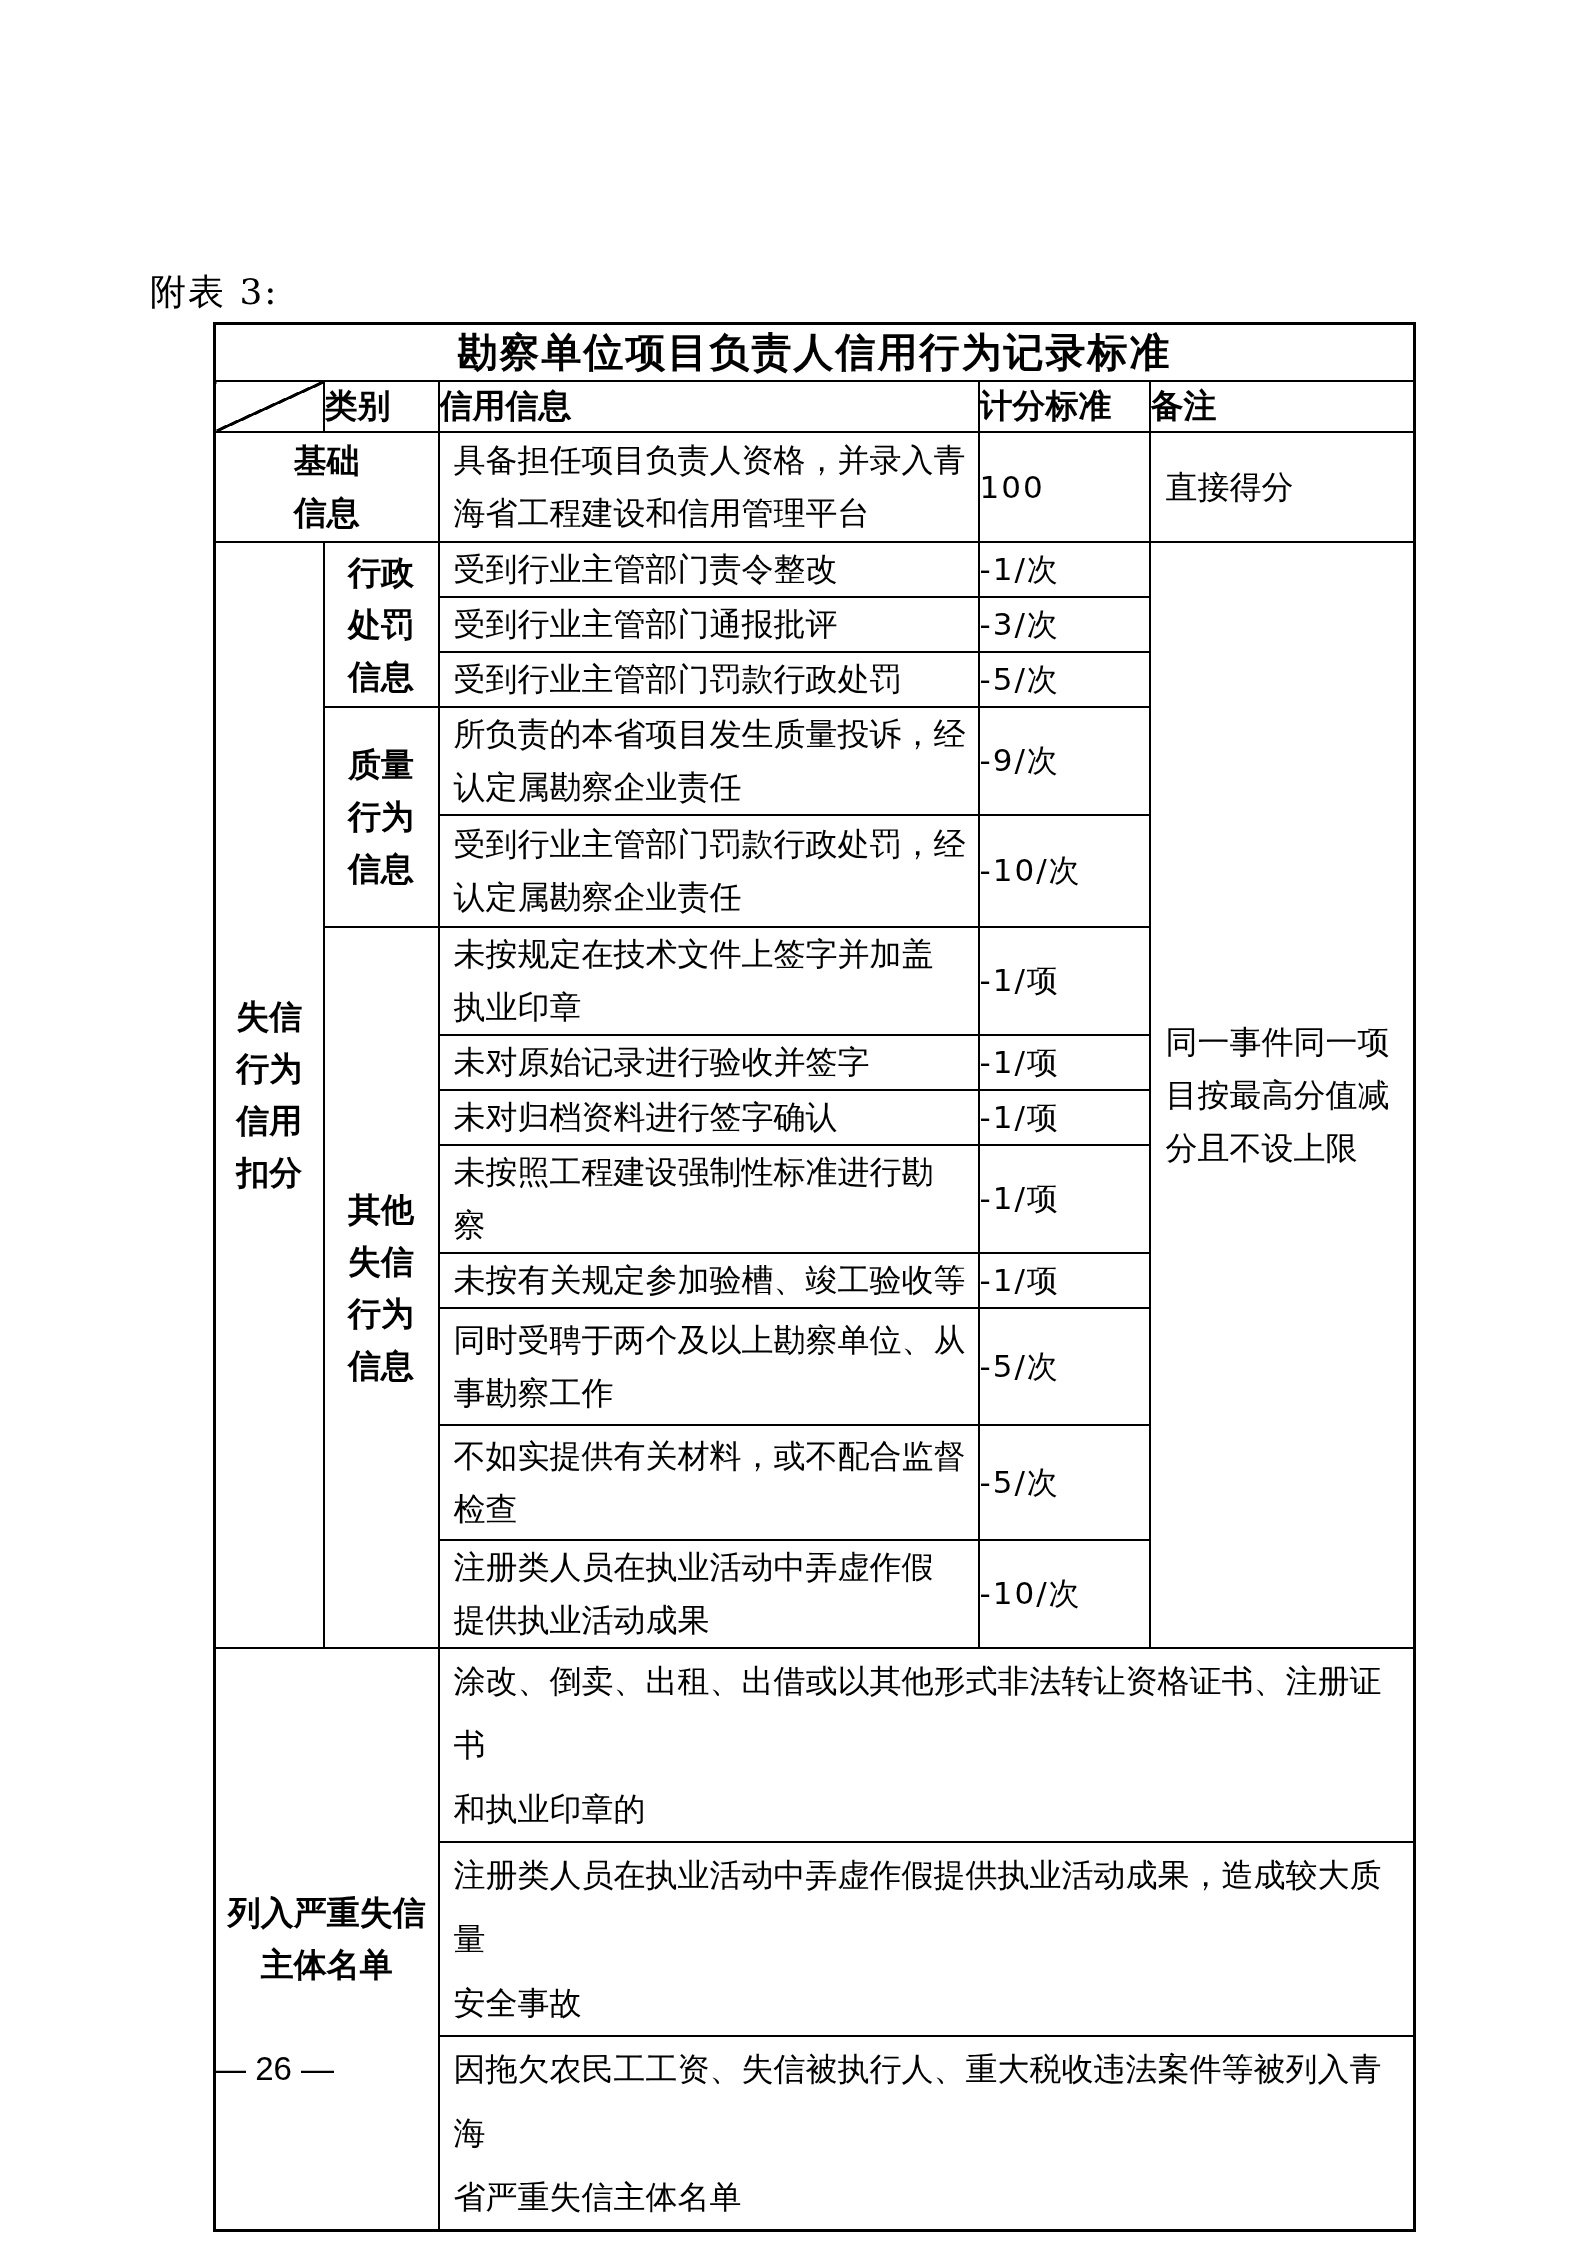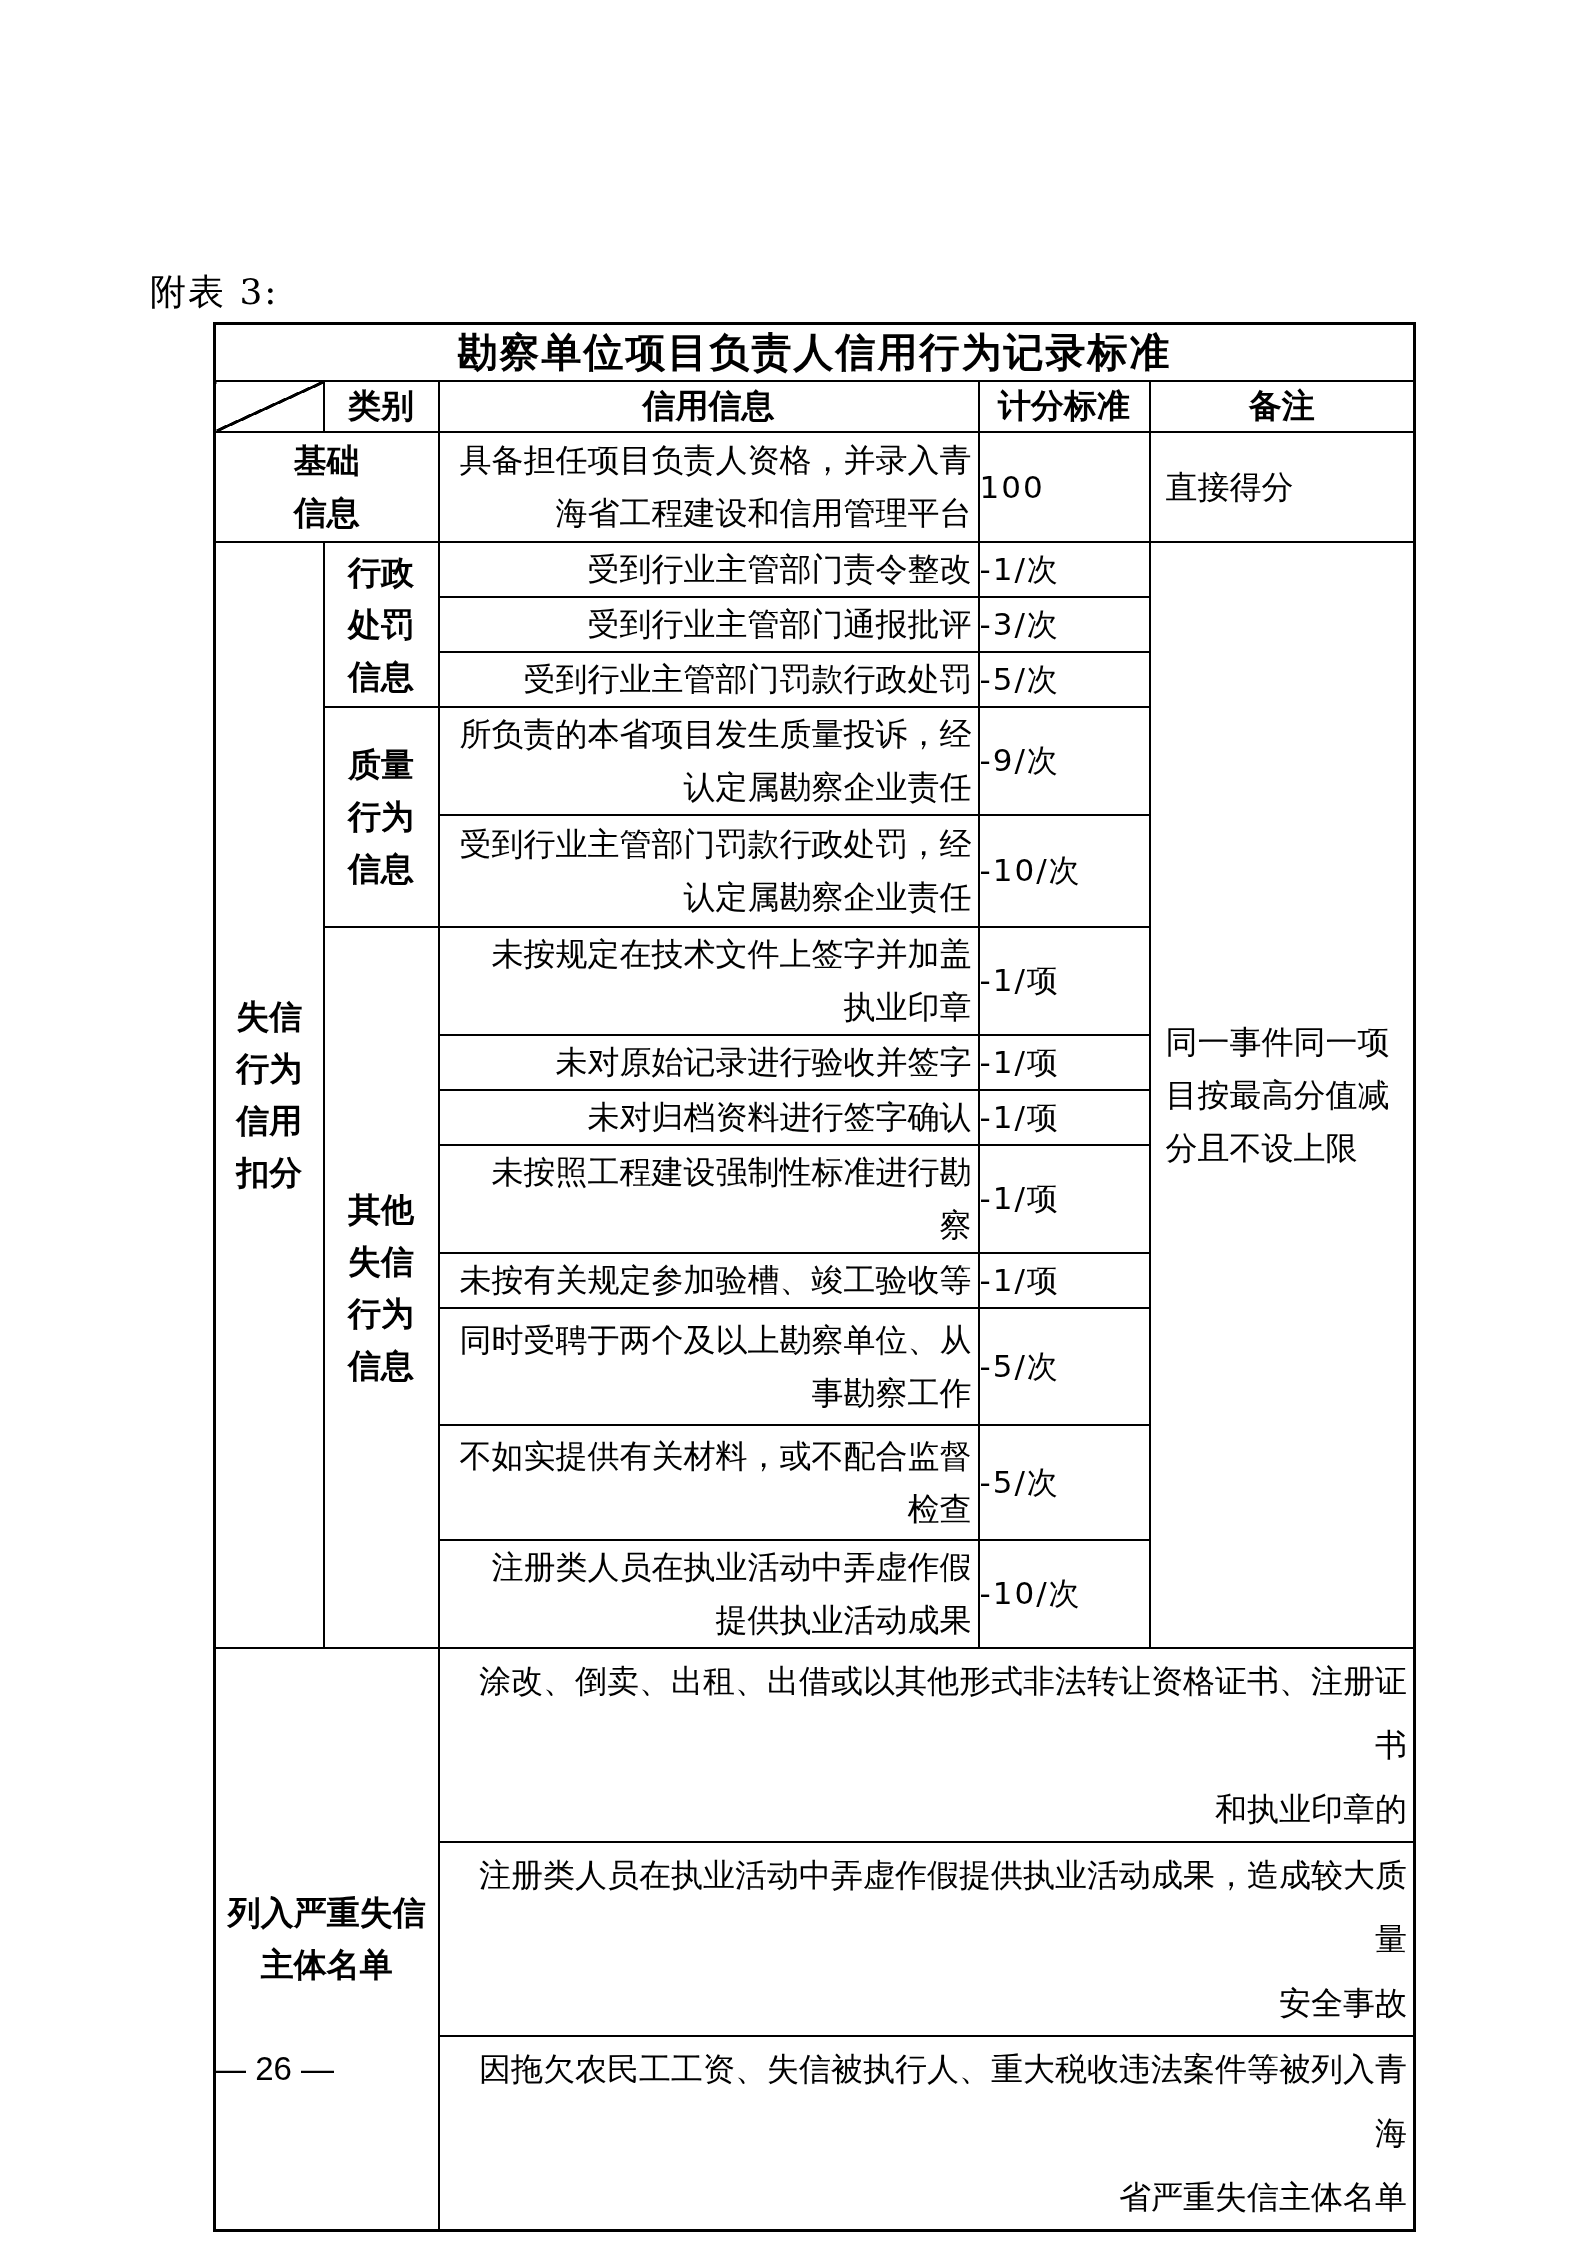--- a/index.html
+++ b/index.html
@@ -17,24 +17,24 @@
     border:3px solid #000;
   }
   td{
     border:2px solid #000;padding:0;vertical-align:middle;overflow:hidden;
     font-family:"Liberation Sans",sans-serif;
   }
   .title-cell{
     font-family:"DejaVu Serif",serif;font-weight:bold;font-size:40px;
     text-align:center;letter-spacing:2px;margin-top:24px;
   }
-  .hdr{font-weight:bold;font-size:33px;text-align:center;}
+  .hdr{font-weight:bold;font-size:33px;}
   .lbl{font-weight:bold;font-size:33px;text-align:center;line-height:52px;}
   .pre{white-space:pre-line;}
-  .info{font-size:32px;text-align:right;padding:0 6px 0 14px;line-height:53px;}
+  .info{font-size:32px;text-align:left;padding:0 6px 0 14px;line-height:53px;}
   .score{font-size:31px;text-align:left;letter-spacing:2px;font-family:"DejaVu Sans",sans-serif;}
   .remark{font-size:32px;text-align:left;padding:0 4px 0 15px;line-height:53px;}
   .big{line-height:64px;}
   .diag{
     background:linear-gradient(to bottom right,
       transparent 0 calc(50% - 1.5px),
       #000 calc(50% - 1.5px) calc(50% + 1.5px),
       transparent calc(50% + 1.5px));
   }
   tr.h54{height:54px}tr.h51{height:51px}tr.h110{height:110px}

